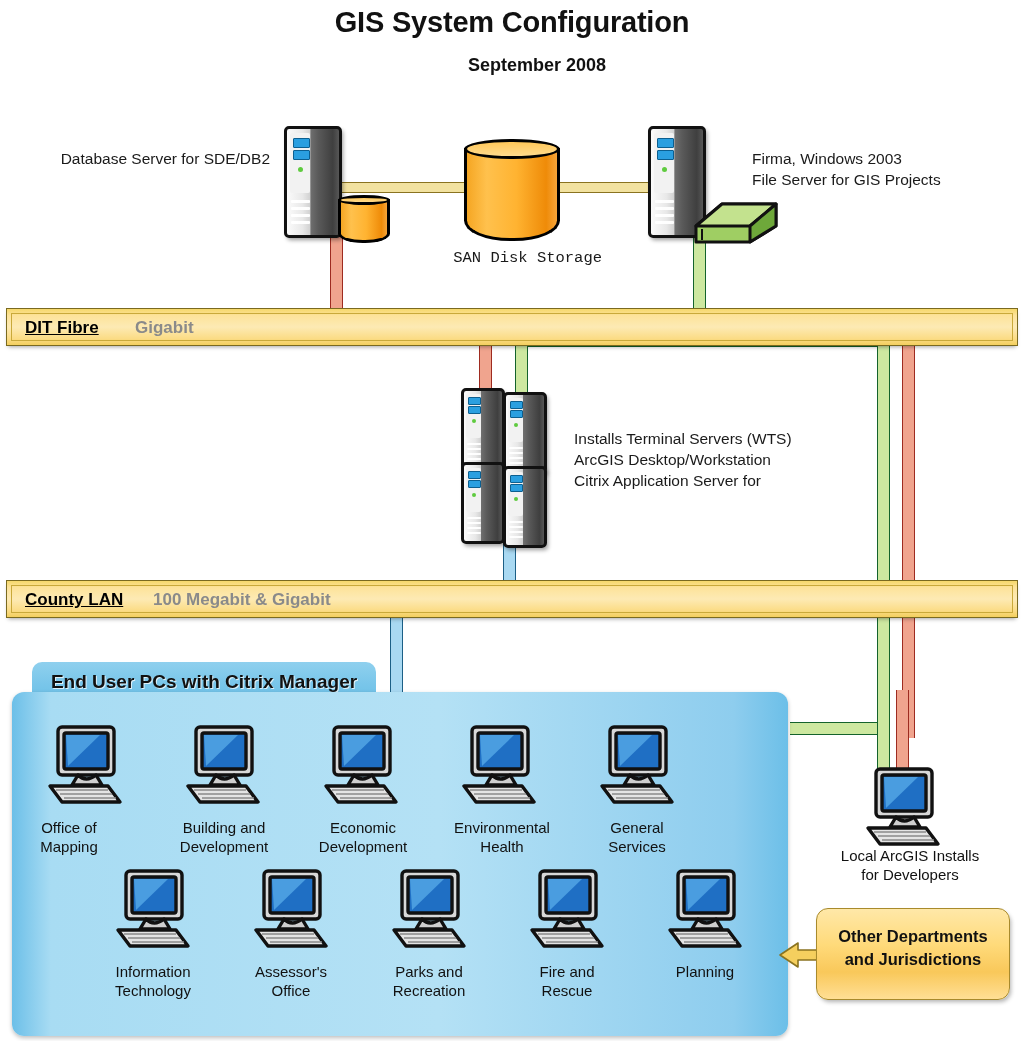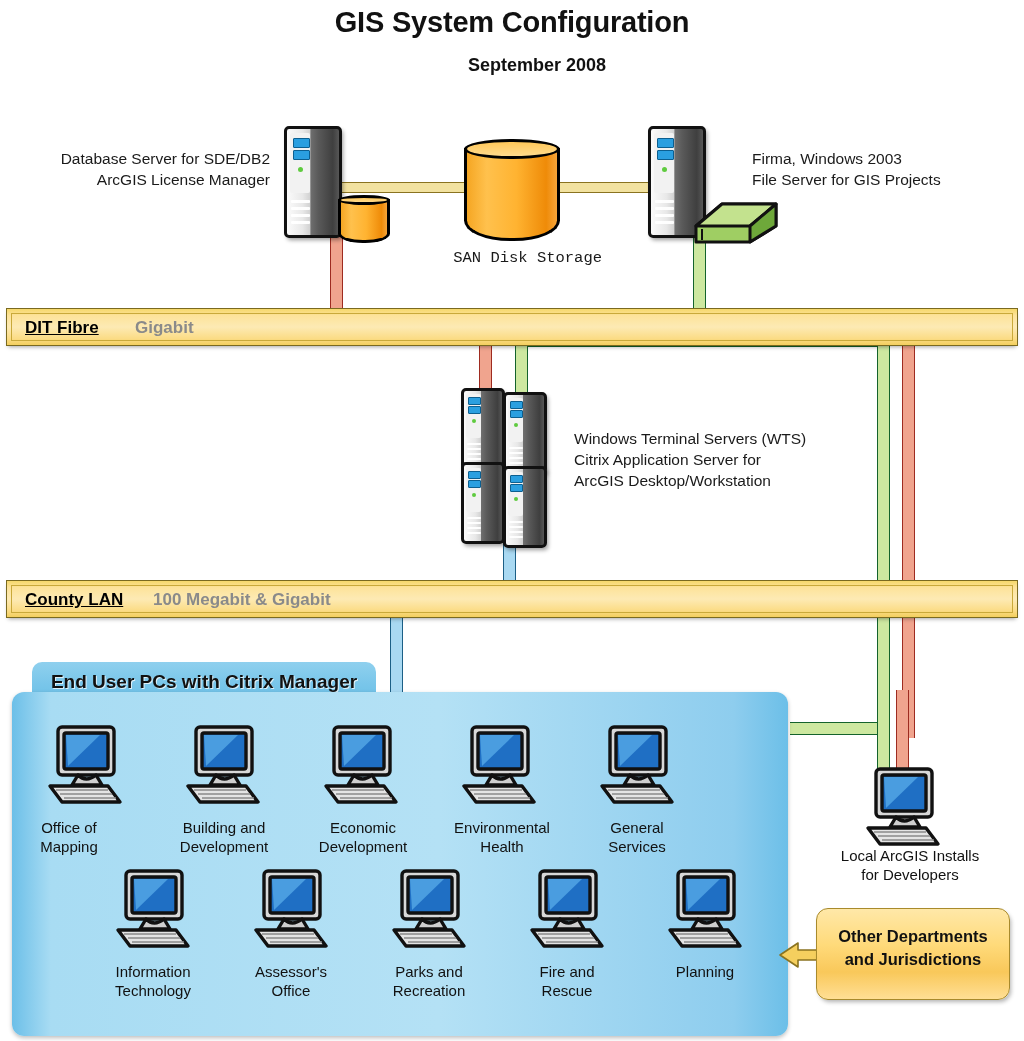--- a/index.html
+++ b/index.html
@@ -175,21 +175,20 @@
   <div class="vent" style="left:7px;top:88px;width:19px;height:3px;"></div>
   <div class="vent" style="left:7px;top:95px;width:19px;height:3px;"></div>
 </div>
 
 <div class="cyl abs" style="left:338px;top:195px;width:52px;height:48px;">
   <div class="side"></div>
   <div class="top"></div>
 </div>
 <div class="abs label r" style="left:0px;top:148px;width:270px;">
   <div>Database Server for SDE/DB2</div>
-  <div>ArcGIS License Manager</div>
 </div>
 
 <div class="cyl abs" style="left:464px;top:139px;width:96px;height:102px;">
   <div class="side"></div>
   <div class="top"></div>
 </div>
 <div class="abs label c" style="left:422px;top:248px;width:180px;">SAN Disk Storage</div>
 
 <div class="server abs" style="left:648px;top:126px;width:58px;height:112px;">
   <div class="body"></div>
@@ -254,23 +253,23 @@
   <div class="panel" style="left:5px;top:6px;width:15px;height:44px;"></div>
   <div class="led" style="left:7px;top:9px;width:11px;height:6px;"></div>
   <div class="led" style="left:7px;top:18px;width:11px;height:6px;"></div>
   <div class="dot" style="left:11px;top:31px;width:4px;height:4px;"></div>
   <div class="vent" style="left:6px;top:55px;width:14px;height:2px;"></div>
   <div class="vent" style="left:6px;top:60px;width:14px;height:2px;"></div>
   <div class="vent" style="left:6px;top:65px;width:14px;height:2px;"></div>
   <div class="vent" style="left:6px;top:70px;width:14px;height:2px;"></div>
 </div>
 <div class="abs label l" style="left:574px;top:428px;width:380px;">
-  <div>Windows Terminal Servers (WTS)</div>
+  <div>Installs Terminal Servers (WTS)</div>
+  <div>ArcGIS Desktop/Workstation</div>
   <div>Citrix Application Server for</div>
-  <div>ArcGIS Desktop/Workstation</div>
 </div>
 
 <div class="abs" id="blue-tab" style="left:32px;top:662px;width:344px;height:40px;">
   <div class="t">End User PCs with Citrix Manager</div>
 </div>
 <div class="abs" id="blue-panel" style="left:12px;top:692px;width:776px;height:344px;"></div>
 
 <div class="pc abs" style="left:42px;top:724px;width:86px;height:84px;">
   <svg viewBox="0 0 86 84" width="86" height="84">
     <g stroke="#111" stroke-width="3.4" stroke-linejoin="round">

